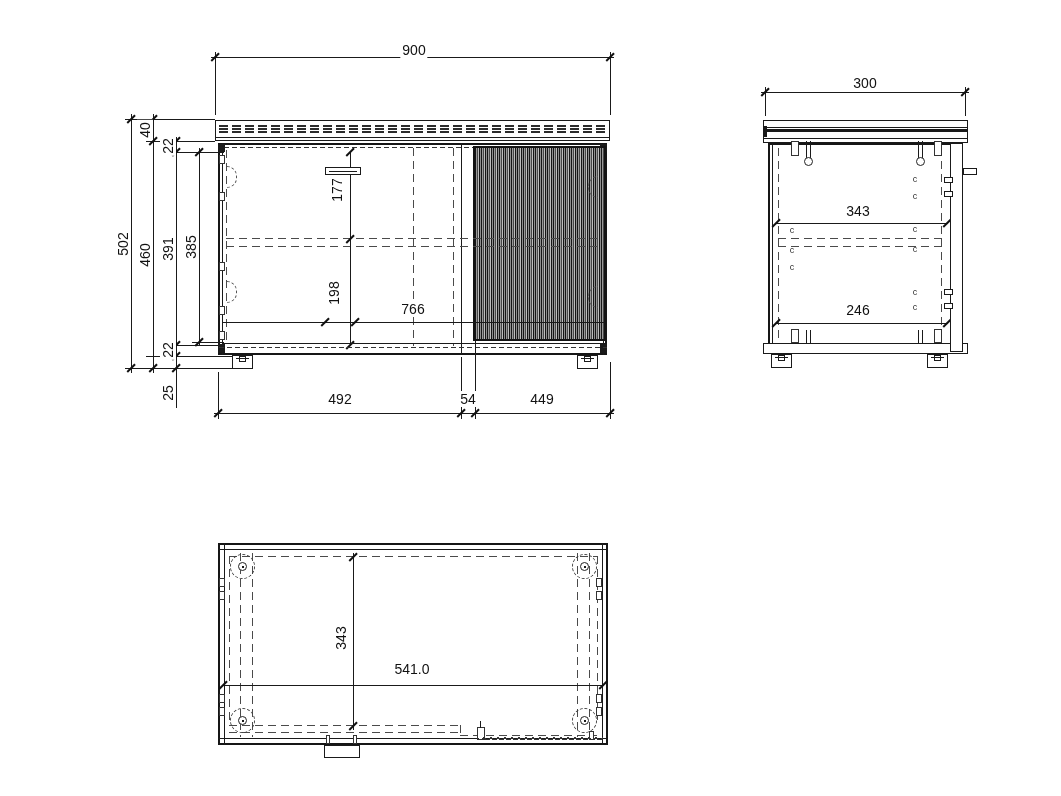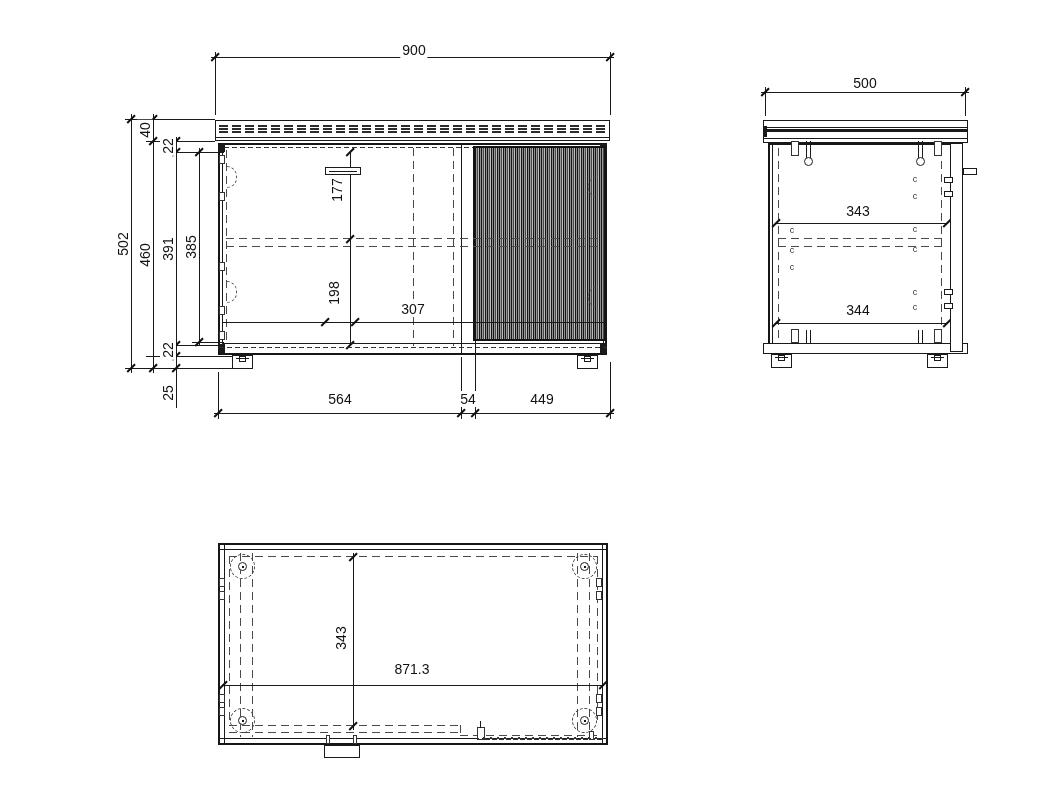--- a/index.html
+++ b/index.html
@@ -68,21 +68,21 @@
     <i class="flute" style="left:473px;top:146px;width:133px;height:195px"></i>
     <i class="arcL" style="left:588px;top:176px"></i>
     <i class="arcL" style="left:588px;top:286px"></i>
 
     <i class="hd" style="left:226px;top:238px;width:376px"></i>
     <i class="hd" style="left:226px;top:246px;width:376px"></i>
 
     <i class="h" style="left:222px;top:322px;width:383px"></i>
     <i class="tick" style="left:325px;top:322px"></i>
     <i class="tick" style="left:355px;top:322px"></i>
-    <span class="lab" style="left:413px;top:309px">307</span>
+    <span class="lab" style="left:413px;top:309px">766</span>
 
     <i class="v" style="left:350px;top:152px;height:193px"></i>
     <i class="tick" style="left:350px;top:152px"></i>
     <i class="tick" style="left:350px;top:239px"></i>
     <i class="tick" style="left:350px;top:345px"></i>
     <span class="lab rot" style="left:337px;top:190px">177</span>
     <span class="lab rot" style="left:334px;top:293px">198</span>
 
     <i class="box" style="left:325px;top:167px;width:36px;height:8px"></i>
     <i class="h" style="left:329px;top:171px;width:28px"></i>
@@ -143,33 +143,33 @@
 
     <i class="v" style="left:218px;top:372px;height:47px"></i>
     <i class="v" style="left:461px;top:357px;height:62px"></i>
     <i class="v" style="left:475px;top:341px;height:78px"></i>
     <i class="v" style="left:610px;top:362px;height:57px"></i>
     <i class="h" style="left:214px;top:413px;width:400px"></i>
     <i class="tick" style="left:218px;top:413px"></i>
     <i class="tick" style="left:461px;top:413px"></i>
     <i class="tick" style="left:475px;top:413px"></i>
     <i class="tick" style="left:610px;top:413px"></i>
-    <span class="lab" style="left:340px;top:399px">564</span>
+    <span class="lab" style="left:340px;top:399px">492</span>
     <span class="lab" style="left:468px;top:399px">54</span>
     <span class="lab" style="left:542px;top:399px">449</span>
   </div>
 
   <div class="grp">
 
     <i class="v" style="left:765px;top:87px;height:29px"></i>
     <i class="v" style="left:965px;top:87px;height:29px"></i>
     <i class="h" style="left:761px;top:92px;width:208px"></i>
     <i class="tick" style="left:765px;top:92px"></i>
     <i class="tick" style="left:965px;top:92px"></i>
-    <span class="lab" style="left:865px;top:83px">500</span>
+    <span class="lab" style="left:865px;top:83px">300</span>
 
     <i class="box" style="left:763px;top:120px;width:205px;height:23px"></i>
     <i class="h" style="left:763px;top:127px;width:205px"></i>
     <i class="fill" style="left:763px;top:129px;width:205px;height:3px"></i>
     <i class="h" style="left:763px;top:138px;width:205px"></i>
     <i class="fill" style="left:763px;top:126px;width:4px;height:11px"></i>
 
     <i class="box2" style="left:768px;top:143px;width:194px;height:210px"></i>
     <i class="v" style="left:772px;top:143px;height:210px"></i>
     <i class="vd" style="left:778px;top:148px;height:202px"></i>
@@ -198,21 +198,21 @@
     <span class="cm" style="left:915px;top:179px">c</span>
     <span class="cm" style="left:915px;top:196px">c</span>
     <span class="cm" style="left:915px;top:229px">c</span>
     <span class="cm" style="left:915px;top:249px">c</span>
     <span class="cm" style="left:915px;top:292px">c</span>
     <span class="cm" style="left:915px;top:307px">c</span>
 
     <i class="h" style="left:775px;top:323px;width:173px"></i>
     <i class="tick" style="left:776px;top:323px"></i>
     <i class="tick" style="left:947px;top:323px"></i>
-    <span class="lab" style="left:858px;top:310px">344</span>
+    <span class="lab" style="left:858px;top:310px">246</span>
 
     <i class="clip" style="left:791px;top:329px;width:8px;height:14px"></i>
     <i class="v" style="left:806px;top:330px;height:22px"></i>
     <i class="v" style="left:810px;top:330px;height:22px"></i>
     <i class="clip" style="left:934px;top:329px;width:8px;height:14px"></i>
     <i class="v" style="left:918px;top:330px;height:22px"></i>
     <i class="v" style="left:922px;top:330px;height:22px"></i>
 
     <i class="box" style="left:763px;top:343px;width:205px;height:11px"></i>
     <i class="box" style="left:771px;top:354px;width:21px;height:14px"></i>
@@ -273,21 +273,21 @@
     <i class="clip" style="left:596px;top:707px"></i>
 
     <i class="v" style="left:353px;top:553px;height:177px"></i>
     <i class="tick" style="left:353px;top:557px"></i>
     <i class="tick" style="left:353px;top:726px"></i>
     <span class="lab rot" style="left:341px;top:638px">343</span>
 
     <i class="h" style="left:222px;top:685px;width:382px"></i>
     <i class="tick" style="left:223px;top:685px"></i>
     <i class="tick" style="left:603px;top:685px"></i>
-    <span class="lab" style="left:412px;top:669px">871.3</span>
+    <span class="lab" style="left:412px;top:669px">541.0</span>
 
     <i class="box" style="left:324px;top:745px;width:36px;height:13px"></i>
     <i class="clip" style="left:326px;top:735px;width:4px;height:9px"></i>
     <i class="clip" style="left:353px;top:735px;width:4px;height:9px"></i>
     <i class="clip" style="left:477px;top:727px;width:8px;height:13px"></i>
     <i class="v" style="left:480px;top:721px;height:7px"></i>
     <i class="clip" style="left:589px;top:731px;width:5px;height:9px"></i>
     <i class="scallop" style="left:477px;top:737px;width:126px"></i>
   </div>
 

